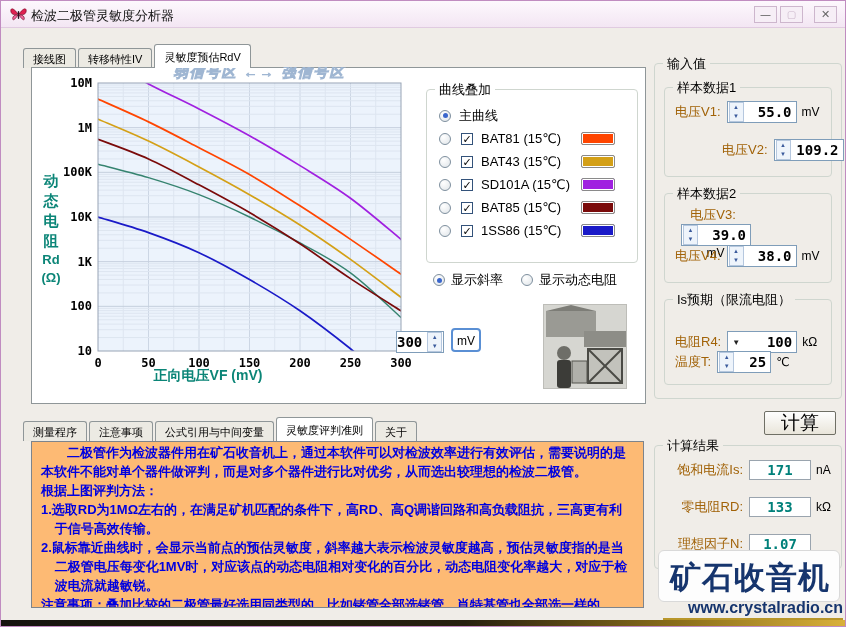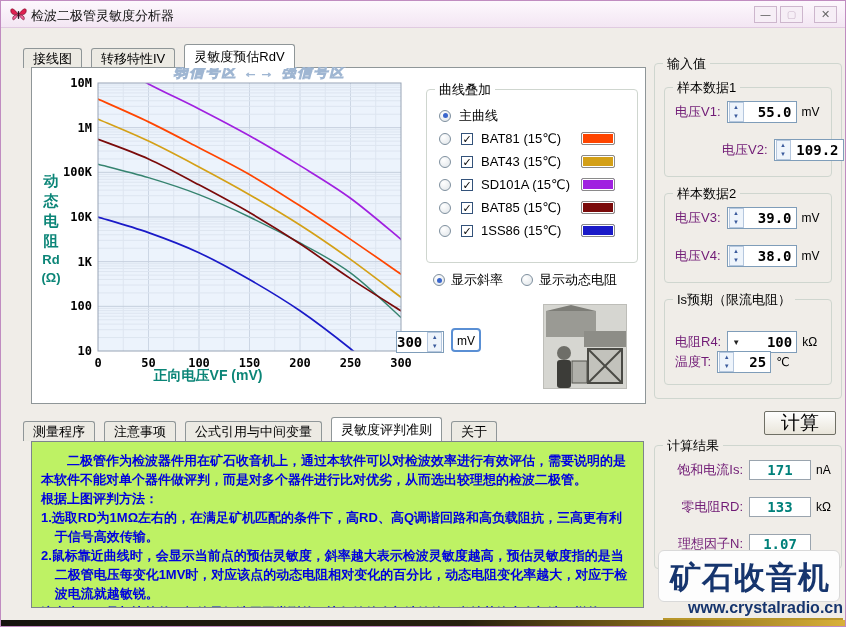--- a/index.html
+++ b/index.html
@@ -11,21 +11,21 @@
   
   #titlebar{position:absolute;left:0;top:0;width:100%;height:27px;
     background:linear-gradient(#fdf8fd,#f3e6f3);border-bottom:1px solid #e0cbe0;}
   #title-text{position:absolute;left:30px;top:6px;font-size:13px;color:#111;}
   .winbtn{position:absolute;top:5px;width:23px;height:17px;border:1px solid #cdb6cd;
     background:#f6eef6;text-align:center;font-size:10px;line-height:15px;color:#555;}
   #btn-min{right:68px;} #btn-max{right:42px;color:#cbb7cb;} #btn-close{right:8px;font-size:11px;font-weight:bold;color:#666;}
   
   .tabstrip{position:absolute;display:flex;align-items:flex-end;height:24px;}
   .tab{border:1px solid #8f9698;border-bottom:none;background:#eceae3;
-       padding:3px 9px 3px 9px;font-size:13px;color:#000;margin-right:9px;
+       padding:3px 9px 3px 9px;font-size:11px;color:#000;margin-right:2px;
        border-radius:3px 3px 0 0;height:20px;line-height:14px;white-space:nowrap;}
   .tab.active{background:#ffffff;height:24px;line-height:18px;position:relative;z-index:3;}
   
   .panel{position:absolute;background:#fff;border:1px solid #8f9698;}
   .gbox{position:absolute;border:1px solid #cfd6cf;border-radius:4px;}
   .gtitle{position:absolute;top:-8px;left:8px;font-size:13px;color:#000;
           background:#f0ede8;padding:0 4px;line-height:15px;white-space:nowrap;}
   .gtitle.onwhite{background:#fff;}
   
   .ov-row{position:relative;height:23px;display:flex;align-items:center;padding-left:12px;}
@@ -33,21 +33,21 @@
          background:radial-gradient(circle at 35% 30%,#fff,#dfe4e8);flex:0 0 12px;}
   .radio.on::after{content:"";display:block;width:5px;height:5px;margin:2.5px auto;
          border-radius:50%;background:#3a66cc;}
   .chk{width:12px;height:12px;border:1px solid #33527a;background:#fff;margin-left:10px;
        font-size:11px;line-height:11px;text-align:center;color:#000;flex:0 0 12px;font-weight:bold;}
   .ov-label{margin-left:8px;font-size:13px;color:#000;white-space:nowrap;}
   .swatch{position:absolute;right:22px;top:5px;width:34px;height:13px;
           border:1px solid #8a8a8a;border-radius:2px;box-shadow:inset 0 0 0 1px #fff;}
   
   .frow{position:absolute;height:24px;display:flex;align-items:center;}
-  .flabel{font-size:13px;color:#701a75;white-space:nowrap;}
+  .flabel{font-size:13px;color:#a16207;white-space:nowrap;}
   .fbox{display:flex;align-items:center;border:1px solid #7f9db9;background:#fff;
         height:22px;margin-left:6px;}
   .spin{display:flex;flex-direction:column;width:15px;height:20px;border:1px solid #b5c7de;
         background:#eef4fb;margin:0 1px;}
   .spin span{flex:1;font-size:6px;line-height:9px;text-align:center;color:#3a5a9c;}
   .dd{width:16px;font-size:8px;text-align:center;color:#222;}
   .fval{flex:1;text-align:right;padding-right:4px;font-family:"DejaVu Sans Mono","Liberation Mono",monospace;
         font-weight:bold;font-size:14px;color:#000;}
   .funit{margin-left:5px;font-size:12px;color:#000;white-space:nowrap;}
   .rbox{border:1px solid #9aa4ae;background:#fff;height:20px;margin-left:6px;display:flex;align-items:center;}
@@ -60,22 +60,22 @@
   #mv-btn{left:450px;top:327px;width:30px;height:24px;line-height:22px;
           border:2px solid #5a8fd4;border-radius:4px;background:#fff;font-size:12px;}
   #calc-btn{left:763px;top:410px;width:72px;height:24px;line-height:22px;}
   
   #y-title{left:38px;top:170px;width:24px;text-align:center;color:#0b8577;font-weight:bold;}
   #y-title div{font-size:15px;line-height:20px;}
   #y-title div.sm{font-size:13px;line-height:18px;}
   #x-title{left:97px;top:366px;width:220px;text-align:center;color:#0b8577;
            font-weight:bold;font-size:14px;}
   
-  #notes{left:30px;top:440px;width:613px;height:167px;background:#bef264;
-         border:1px solid #7d848c;padding:9px 9px;overflow:hidden;}
+  #notes{left:30px;top:440px;width:613px;height:167px;background:#fdba74;
+         border:1px solid #7d848c;padding:1px 9px;overflow:hidden;}
   #notes div{font-size:13px;font-weight:bold;color:#0000e0;line-height:19px;}
   #notes .p1{text-indent:2em;}
   #notes .hang{padding-left:1.05em;text-indent:-1.05em;}
   
   #logo-box{left:657px;top:549px;width:182px;height:52px;background:#fdfdfd;
             border:1px solid #d9d9d9;border-radius:6px;}
   #logo{left:658px;top:556px;width:182px;text-align:center;font-size:31px;font-weight:bold;
         color:#16356e;letter-spacing:1px;font-family:"Liberation Sans","DejaVu Sans",sans-serif;}
   #site{left:662px;top:598px;width:180px;text-align:right;font-size:16px;font-weight:bold;
         color:#16356e;border-bottom:3px solid #b8962a;padding-bottom:1px;}
@@ -319,21 +319,21 @@
             <span>▲</span>
             <span>▼</span>
           </span>
           <span class="fval">109.2</span>
         </span>
         <span class="funit">mV</span>
       </div>
     </div>
   <div class="gbox" style="left:663px;top:192px;width:168px;height:90px;" id="gb-sample2">
     <span class="gtitle">样本数据2</span>
-  <div class="frow" style="left: 10px; top: 12px;">
+  <div class="frow" style="left: 10px; top: 12px; flex-direction: column;">
         <span class="flabel">电压V3:</span>
         <span class="fbox" style="width: 70px;">
           <span class="spin">
             <span>▲</span>
             <span>▼</span>
           </span>
           <span class="fval">39.0</span>
         </span>
         <span class="funit">mV</span>
       </div>

